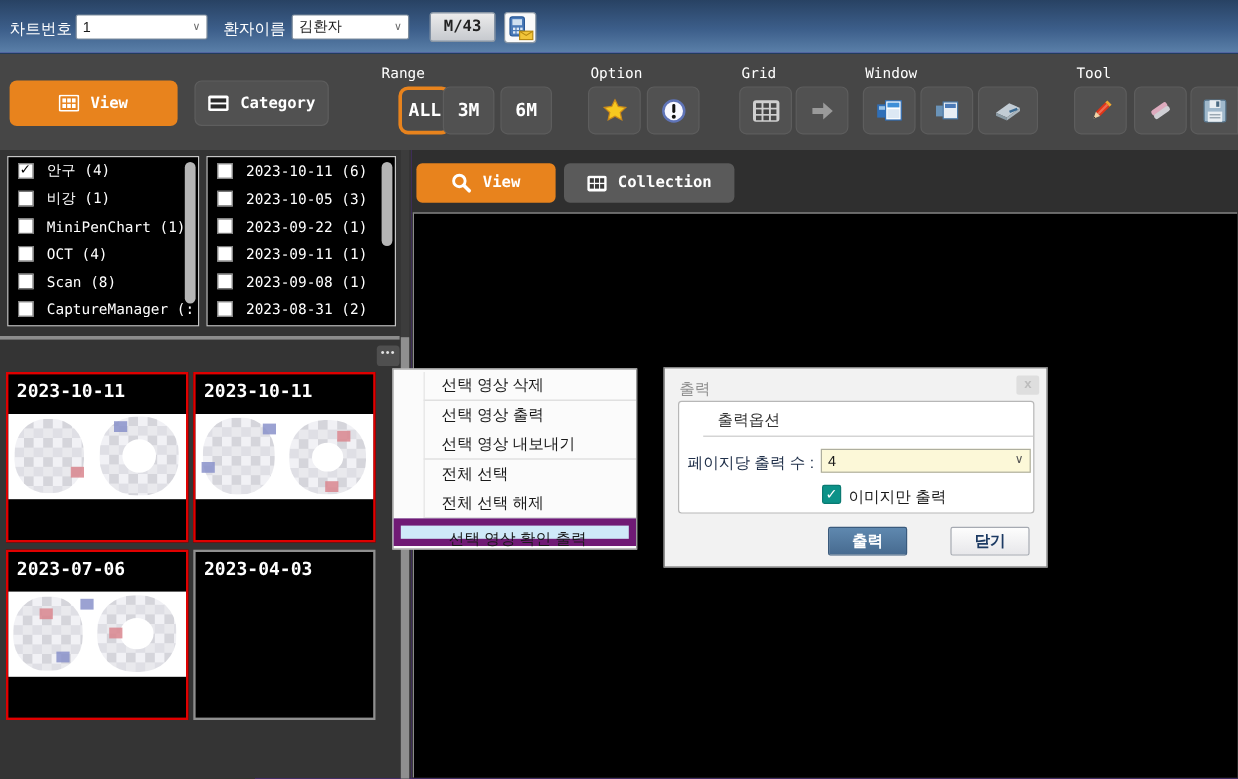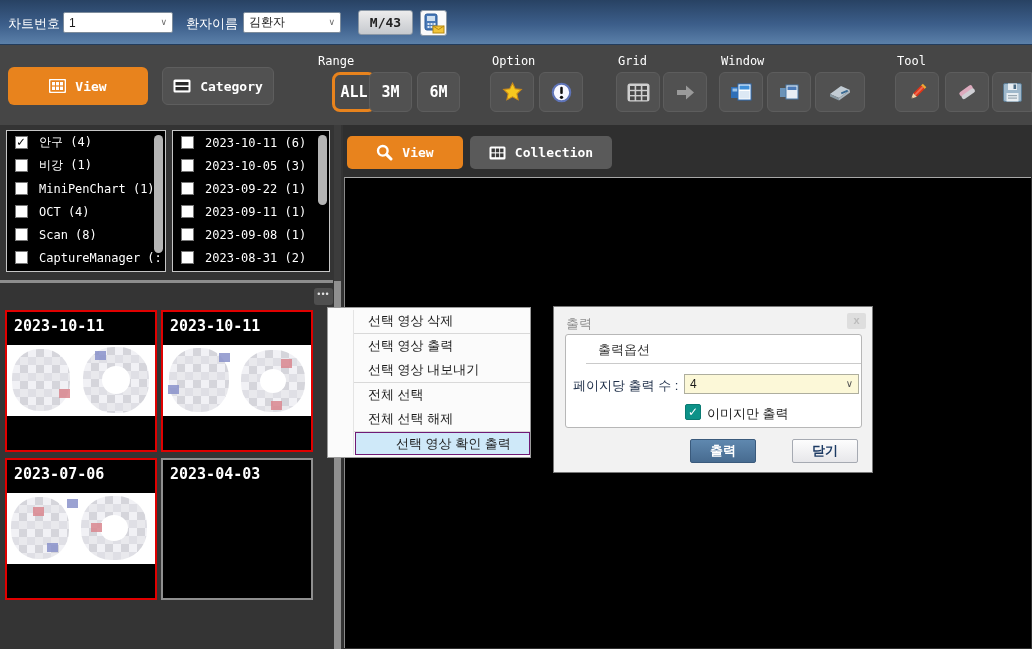--- a/index.html
+++ b/index.html
@@ -100,22 +100,22 @@
   #content { position:absolute; left:1px; top:52px; width:687px; height:471px; background:#000;
     border-top:1px solid #a8a8a8; border-left:1px solid #8a8a8a; }
 
   
   #ctx { position:absolute; left:327px; top:307px; width:204px; height:151px; background:#fbfbfb;
     border:1px solid #9a9a9a; z-index:5; padding-top:1px; }
   #ctx::before { content:""; position:absolute; left:25px; top:2px; bottom:2px; width:1px; background:#e4e4e4; }
   .mi { height:24px; line-height:24px; padding-left:40px; font-size:13px; color:#1a1a1a;
     white-space:nowrap; cursor:default; }
   .msep { height:1px; background:#d9d9d9; margin-left:25px; }
-  .mi.hl { position:relative; background:#cfe9f9; border:1px solid #701a75; height:23px;
-    line-height:21px;margin-left:27px; }
+  .mi.hl { position:relative; background:#cfe9f9; border:6px solid #701a75; height:23px;
+    line-height:21px; }
 
   
   #dlg { position:absolute; left:553px; top:306px; width:320px; height:167px; background:#f2f2f2;
     border:1px solid #787878; box-shadow:3px 4px 10px rgba(0,0,0,0.55); z-index:6; }
   #dlg-title { position:absolute; left:12px; top:8px; font-size:13px; color:#8e8e8e; }
   #dlg-x { position:absolute; right:6px; top:6px; width:19px; height:16px; background:#dedede;
     border-radius:2px; color:#bcbcbc; font-size:11px; font-weight:bold; text-align:center;
     line-height:15px; cursor:default; }
   .group { position:absolute; left:11px; top:27px; width:297px; height:94px; background:#fff;
     border:1px solid #b7b7b7; border-radius:3px;padding-left:20px; }

